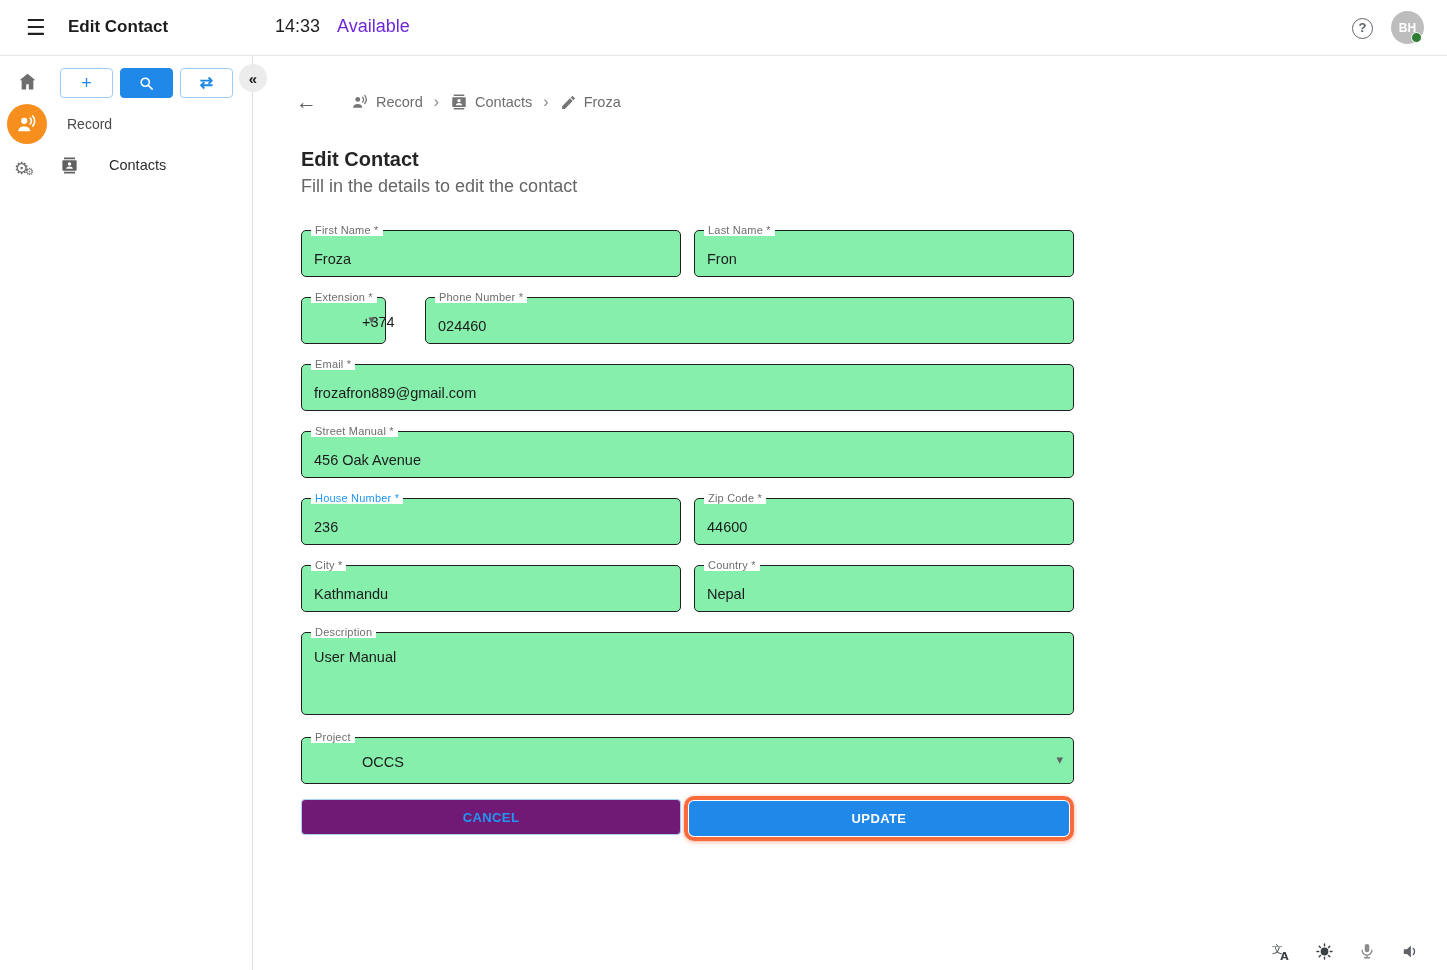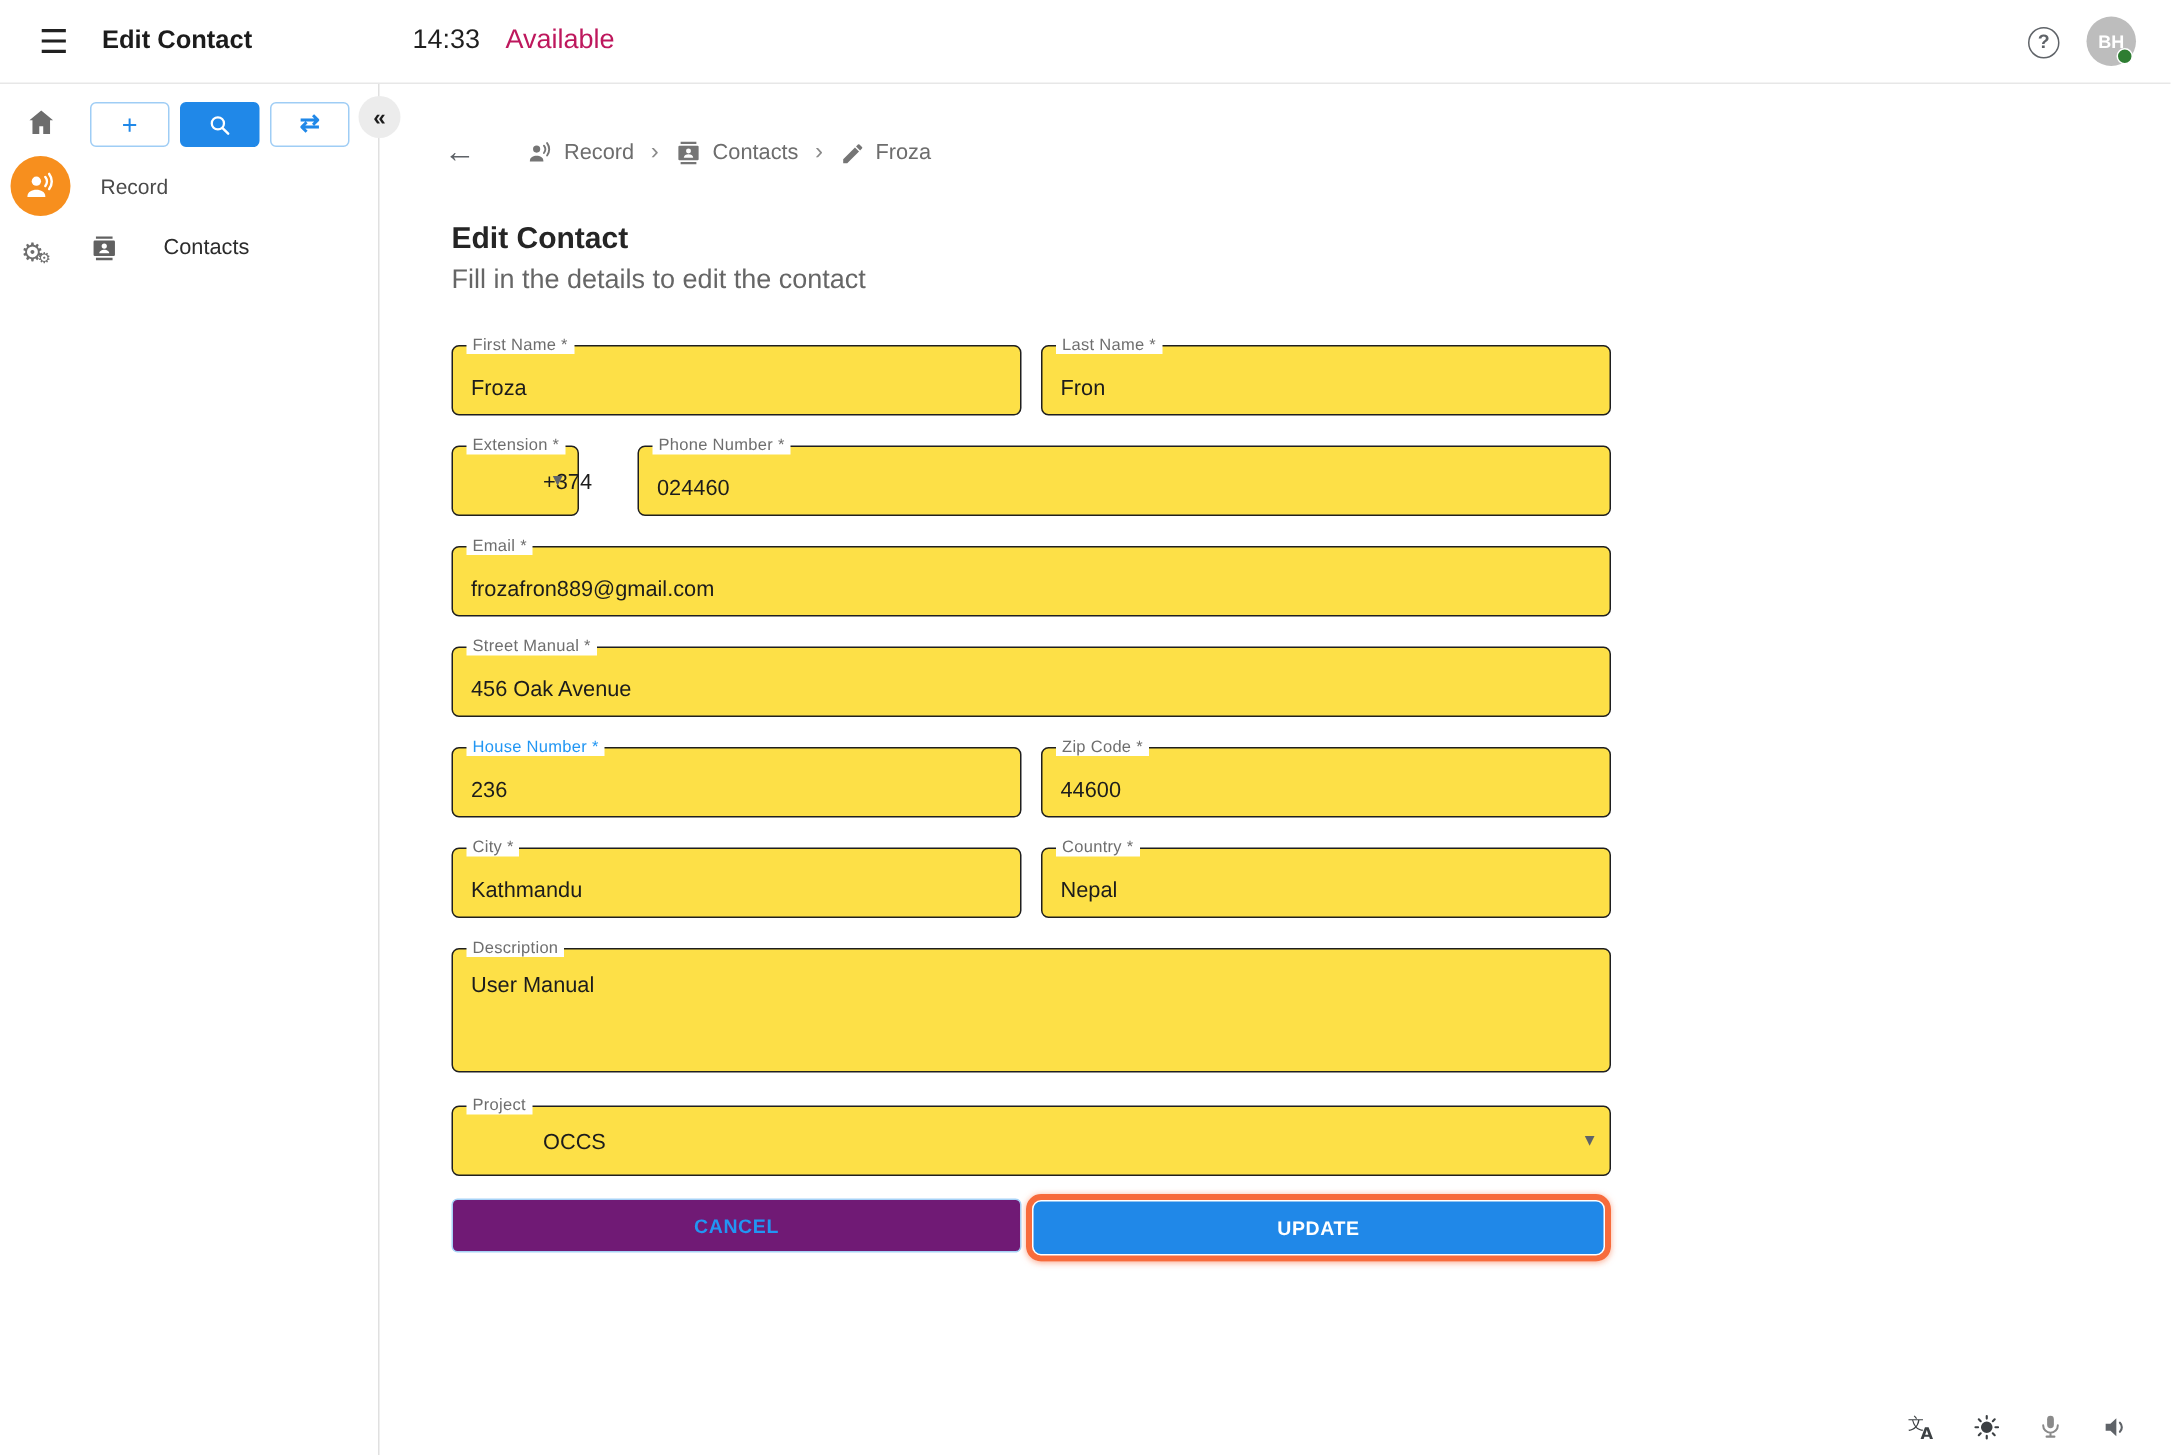--- a/index.html
+++ b/index.html
@@ -6,21 +6,21 @@
   html,body { width:1447px; height:970px; background:#fff; overflow:hidden;
     font-family:"Liberation Sans", sans-serif; color:#212121; }
 
   
   .header { position:absolute; left:0; top:0; width:1447px; height:56px;
     background:#fff; border-bottom:1px solid #e7e7e7; z-index:5; }
   .hamburger { position:absolute; left:26px; top:15px; font-size:22px; color:#212121;
     cursor:pointer; line-height:26px; }
   .app-title { position:absolute; left:68px; top:17px; font-size:17px; font-weight:700; color:#1c1c1c; }
   .time { position:absolute; left:275px; top:16px; font-size:18px; color:#1f1f1f; }
-  .status { position:absolute; left:337px; top:16px; font-size:18px; color:#be185d; }
+  .status { position:absolute; left:337px; top:16px; font-size:18px; color:#6d28d9; }
   .help-btn { position:absolute; left:1352px; top:18px; width:21px; height:21px; border:1.6px solid #5f6368;
     border-radius:50%; font-size:13px; font-weight:700; color:#5f6368; text-align:center; line-height:18px; cursor:pointer; }
   .avatar { position:absolute; left:1391px; top:11px; width:33px; height:33px; border-radius:50%;
     background:#bdbdbd; color:#fff; font-size:12px; font-weight:700; display:flex;
     align-items:center; justify-content:center; cursor:pointer; }
   .status-dot { position:absolute; left:1411px; top:32px; width:11px; height:11px; border-radius:50%;
     background:#2e7d32; border:1.5px solid #fff; }
 
   
   .sidebar { position:absolute; left:0; top:56px; width:253px; height:914px; background:#fff;
@@ -57,21 +57,21 @@
   .crumb .txt { font-size:14.5px; color:#6d6d6d; }
   .crumb-sep { margin:0 11px; font-size:16px; color:#8a8a8a; }
 
   
   .form { position:absolute; left:301px; top:148px; width:773px; }
   .form-title { font-size:20px; font-weight:700; color:#252525; }
   .form-sub { margin-top:5px; font-size:18px; color:#666; }
   .fields { margin-top:33px; }
   .frow { display:flex; justify-content:space-between; margin-bottom:20px; }
 
-  .tf { position:relative; border:1.5px solid #1f1f1f; border-radius:5px; height:47px; background:#fde047; }
+  .tf { position:relative; border:1.5px solid #1f1f1f; border-radius:5px; height:47px; background:#86efac; }
   .tf label { position:absolute; top:-7px; left:9px; background:#fff; padding:0 4px;
     font-size:11px; color:#6e6e6e; letter-spacing:.2px; }
   .tf label.focused { color:#2196f3; }
   .tf input { position:absolute; left:0; top:0; width:100%; height:100%; border:none; outline:none;
     background:transparent; padding:10px 12px 0 12px; font-size:14.5px; color:#1c1c1c;
     font-family:"Liberation Sans", sans-serif; }
   .tf.area { height:83px; }
   .tf.area textarea { position:absolute; left:0; top:0; width:100%; height:100%; border:none; outline:none;
     resize:none; background:transparent; padding:16px 12px 0 12px; font-size:14.5px; color:#1c1c1c;
     font-family:"Liberation Sans", sans-serif; }

